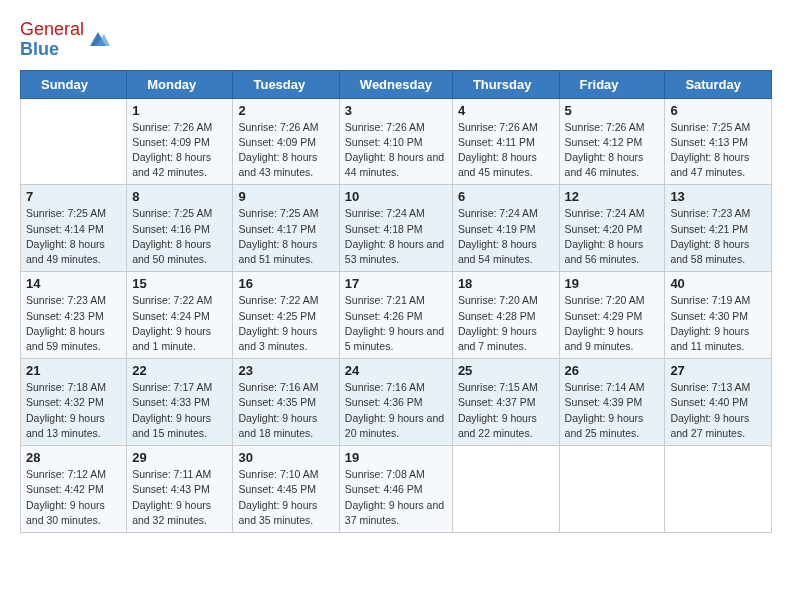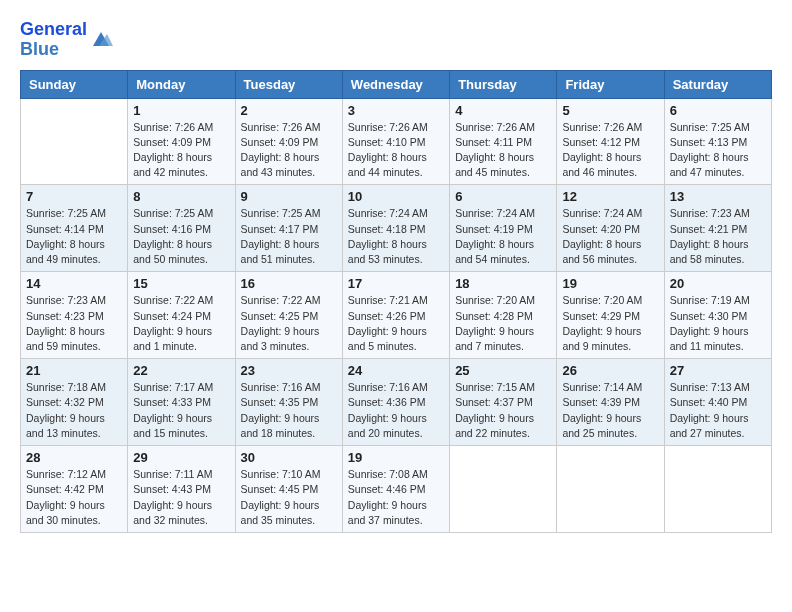--- a/index.html
+++ b/index.html
@@ -20,22 +20,22 @@
       display: flex;
       align-items: center;
     }
     .logo-text {
       display: flex;
       flex-direction: column;
       line-height: 1.1;
     }
     .logo-general {
       font-size: 18px;
-      font-weight: bold;
-      color: #1d4ed8;
+      font-weight: normal;
+      color: #b91c1c;
     }
     .logo-blue {
       font-size: 18px;
       font-weight: bold;
       color: #3a7abf;
     }
     .logo-icon {
       width: 24px;
       height: 24px;
       margin-left: 2px;
@@ -54,21 +54,21 @@
     }
     table {
       width: 100%;
       border-collapse: collapse;
     }
     thead th {
       background-color: #3a7abf;
       color: #fff;
       font-size: 13px;
       font-weight: bold;
-      padding: 6px 8px;
+      padding: 6px 20px;
       text-align: left;
       border: 1px solid #2a60a0;
     }
     tbody td {
       border: 1px solid #ccc;
       vertical-align: top;
       padding: 4px 5px;
       width: 107px;
       min-height: 80px;
       font-size: 11px;
@@ -146,21 +146,21 @@
         <td><span class="day-number">12</span><span class="day-info">Sunrise: 7:24 AM<br>Sunset: 4:20 PM<br>Daylight: 8 hours and 56 minutes.</span></td>
         <td><span class="day-number">13</span><span class="day-info">Sunrise: 7:23 AM<br>Sunset: 4:21 PM<br>Daylight: 8 hours and 58 minutes.</span></td>
       </tr>
       <tr>
         <td><span class="day-number">14</span><span class="day-info">Sunrise: 7:23 AM<br>Sunset: 4:23 PM<br>Daylight: 8 hours and 59 minutes.</span></td>
         <td><span class="day-number">15</span><span class="day-info">Sunrise: 7:22 AM<br>Sunset: 4:24 PM<br>Daylight: 9 hours and 1 minute.</span></td>
         <td><span class="day-number">16</span><span class="day-info">Sunrise: 7:22 AM<br>Sunset: 4:25 PM<br>Daylight: 9 hours and 3 minutes.</span></td>
         <td><span class="day-number">17</span><span class="day-info">Sunrise: 7:21 AM<br>Sunset: 4:26 PM<br>Daylight: 9 hours and 5 minutes.</span></td>
         <td><span class="day-number">18</span><span class="day-info">Sunrise: 7:20 AM<br>Sunset: 4:28 PM<br>Daylight: 9 hours and 7 minutes.</span></td>
         <td><span class="day-number">19</span><span class="day-info">Sunrise: 7:20 AM<br>Sunset: 4:29 PM<br>Daylight: 9 hours and 9 minutes.</span></td>
-        <td><span class="day-number">20</span><span class="day-info">Sunrise: 7:19 AM<br>Sunset: 4:30 PM<br>Daylight: 9 hours and 11 minutes.</span></td>
+        <td><span class="day-number">40</span><span class="day-info">Sunrise: 7:19 AM<br>Sunset: 4:30 PM<br>Daylight: 9 hours and 11 minutes.</span></td>
       </tr>
       <tr>
         <td><span class="day-number">21</span><span class="day-info">Sunrise: 7:18 AM<br>Sunset: 4:32 PM<br>Daylight: 9 hours and 13 minutes.</span></td>
         <td><span class="day-number">22</span><span class="day-info">Sunrise: 7:17 AM<br>Sunset: 4:33 PM<br>Daylight: 9 hours and 15 minutes.</span></td>
         <td><span class="day-number">23</span><span class="day-info">Sunrise: 7:16 AM<br>Sunset: 4:35 PM<br>Daylight: 9 hours and 18 minutes.</span></td>
         <td><span class="day-number">24</span><span class="day-info">Sunrise: 7:16 AM<br>Sunset: 4:36 PM<br>Daylight: 9 hours and 20 minutes.</span></td>
         <td><span class="day-number">25</span><span class="day-info">Sunrise: 7:15 AM<br>Sunset: 4:37 PM<br>Daylight: 9 hours and 22 minutes.</span></td>
         <td><span class="day-number">26</span><span class="day-info">Sunrise: 7:14 AM<br>Sunset: 4:39 PM<br>Daylight: 9 hours and 25 minutes.</span></td>
         <td><span class="day-number">27</span><span class="day-info">Sunrise: 7:13 AM<br>Sunset: 4:40 PM<br>Daylight: 9 hours and 27 minutes.</span></td>
       </tr>

